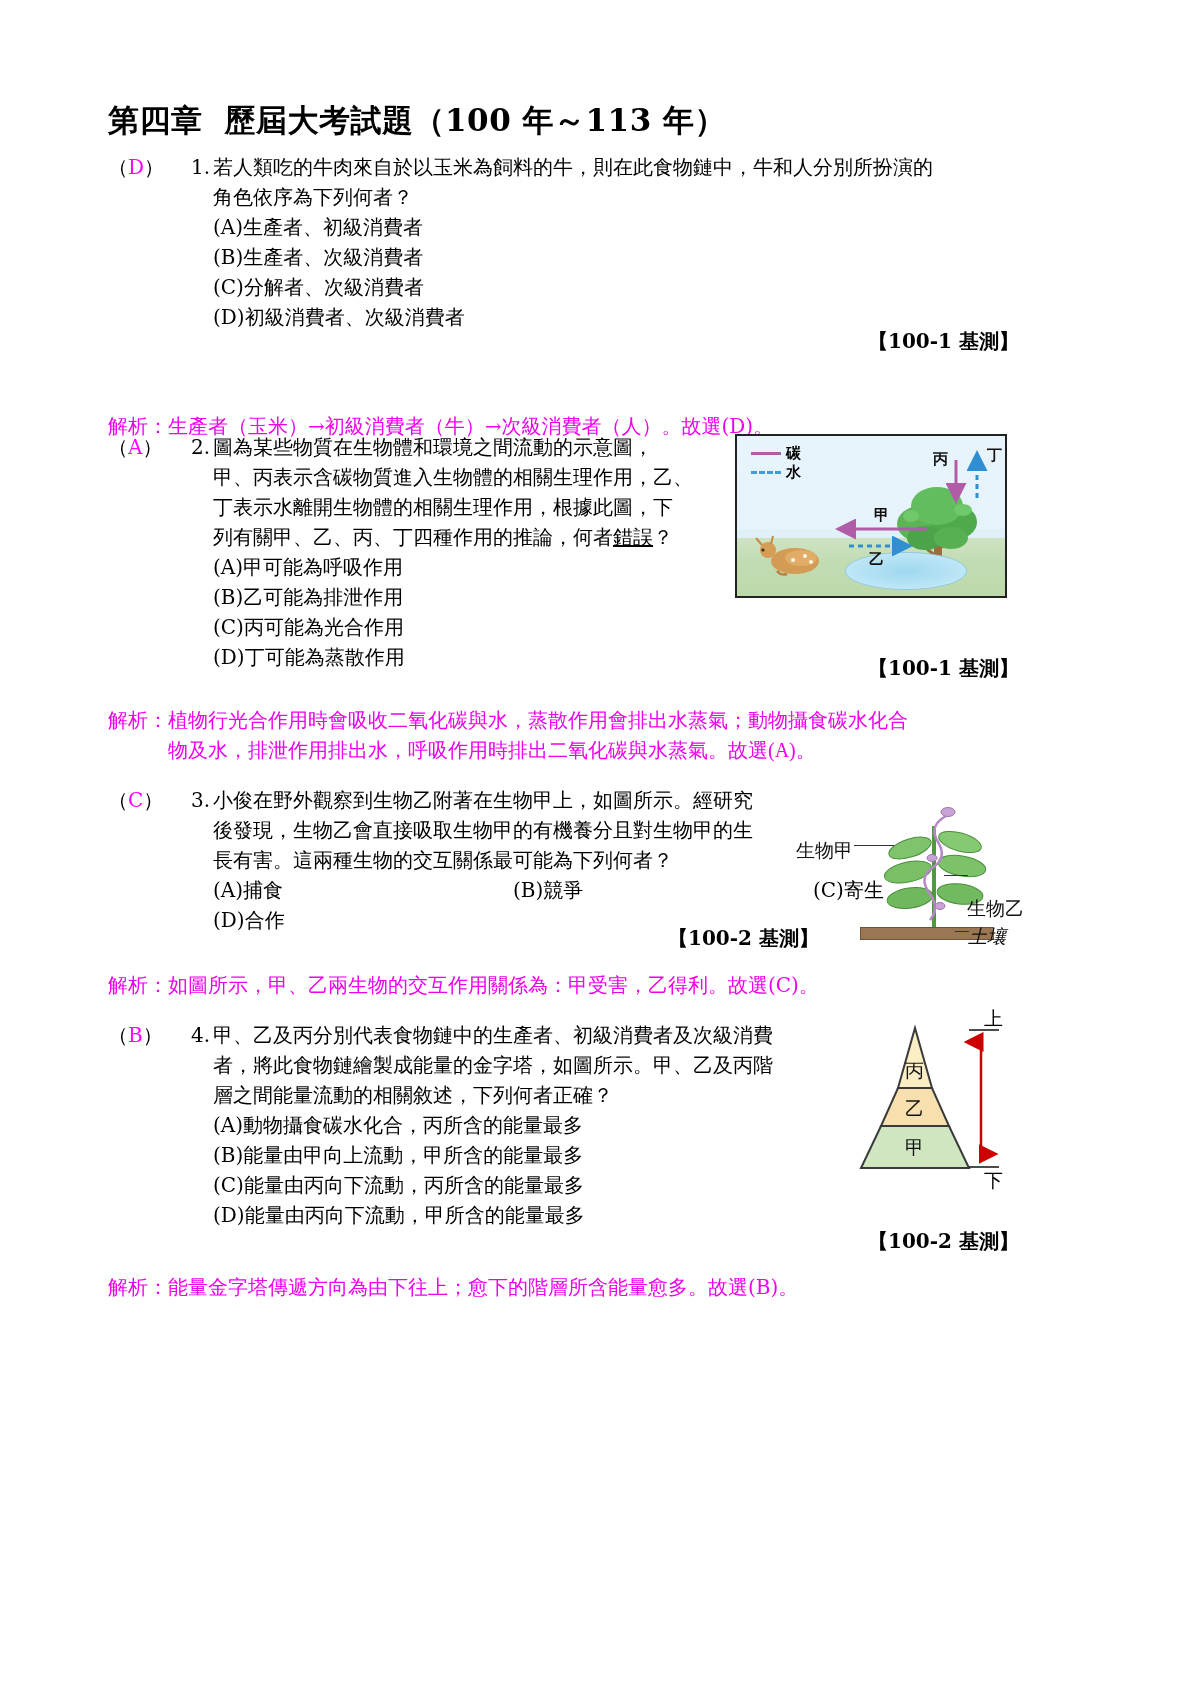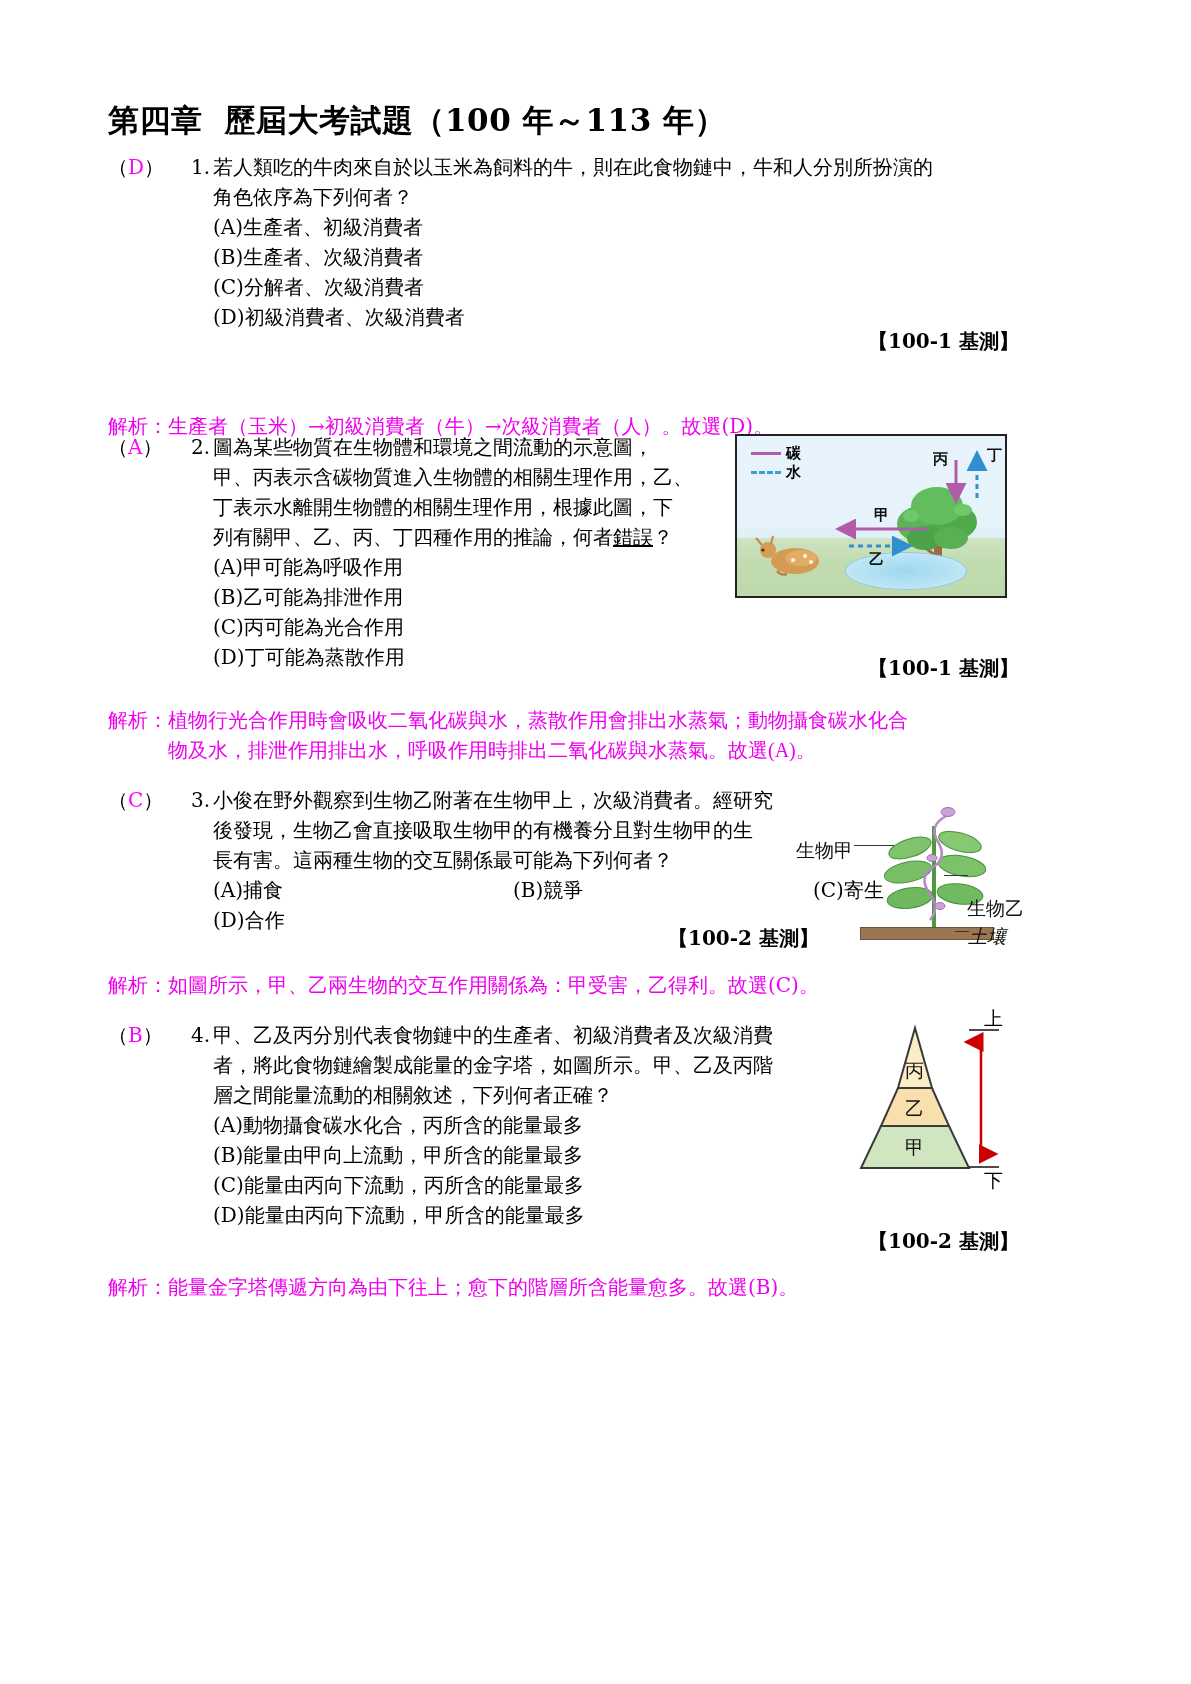--- a/index.html
+++ b/index.html
@@ -285,21 +285,21 @@
   <div class="explain" style="top:705px;">
     <div class="eline"><span class="elabel">解析：</span><span>植物行光合作用時會吸收二氧化碳與水，蒸散作用會排出水蒸氣；動物攝食碳水化合</span></div>
     <div class="eline indent">物及水，排泄作用排出水，呼吸作用時排出二氧化碳與水蒸氣。故選(A)。</div>
   </div>
 
   <div class="qblock" style="top:785px;">
     <div class="qrow">
       <div class="ansbox">（<span class="ans-letter">C</span>）</div>
       <div class="qnum">3.</div>
       <div class="qbody">
-        <div class="line">小俊在野外觀察到生物乙附著在生物甲上，次級消費者。經研究</div>
+        <div class="line">小俊在野外觀察到生物乙附著在生物甲上，如圖所示。經研究</div>
         <div class="line">後發現，生物乙會直接吸取生物甲的有機養分且對生物甲的生</div>
         <div class="line">長有害。這兩種生物的交互關係最可能為下列何者？</div>
         <div class="opt-grid">
           <div class="opt">(A)捕食</div>
           <div class="opt">(B)競爭</div>
           <div class="opt">(C)寄生</div>
           <div class="opt">(D)合作</div>
         </div>
       </div>
     </div>

